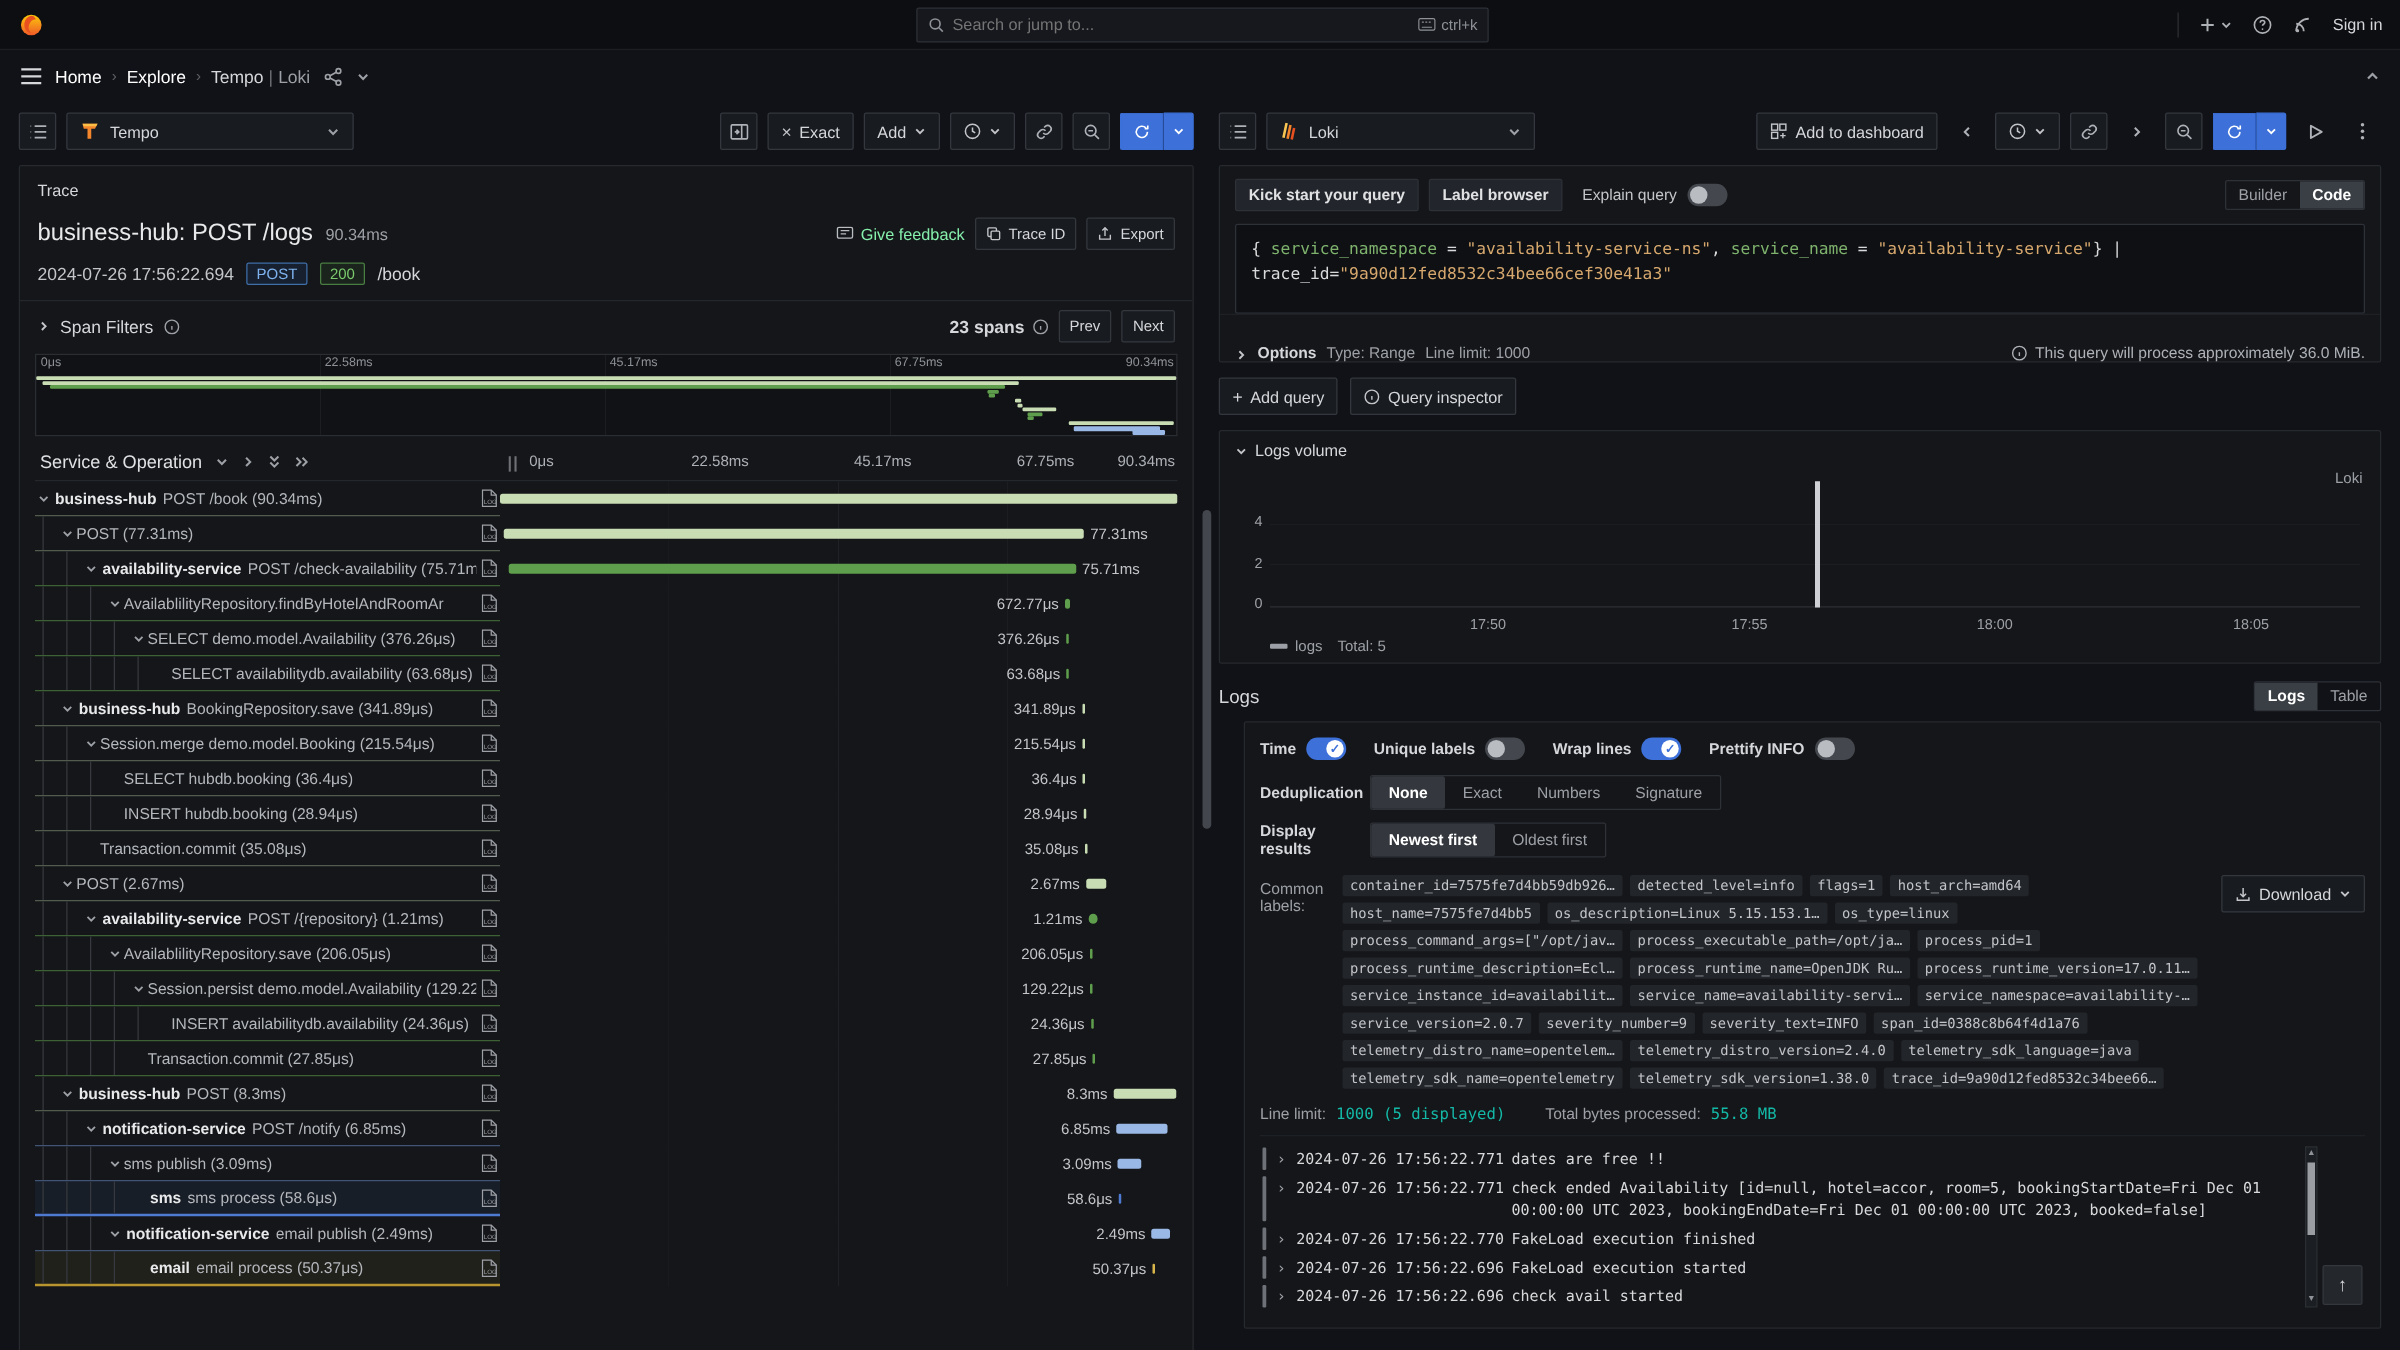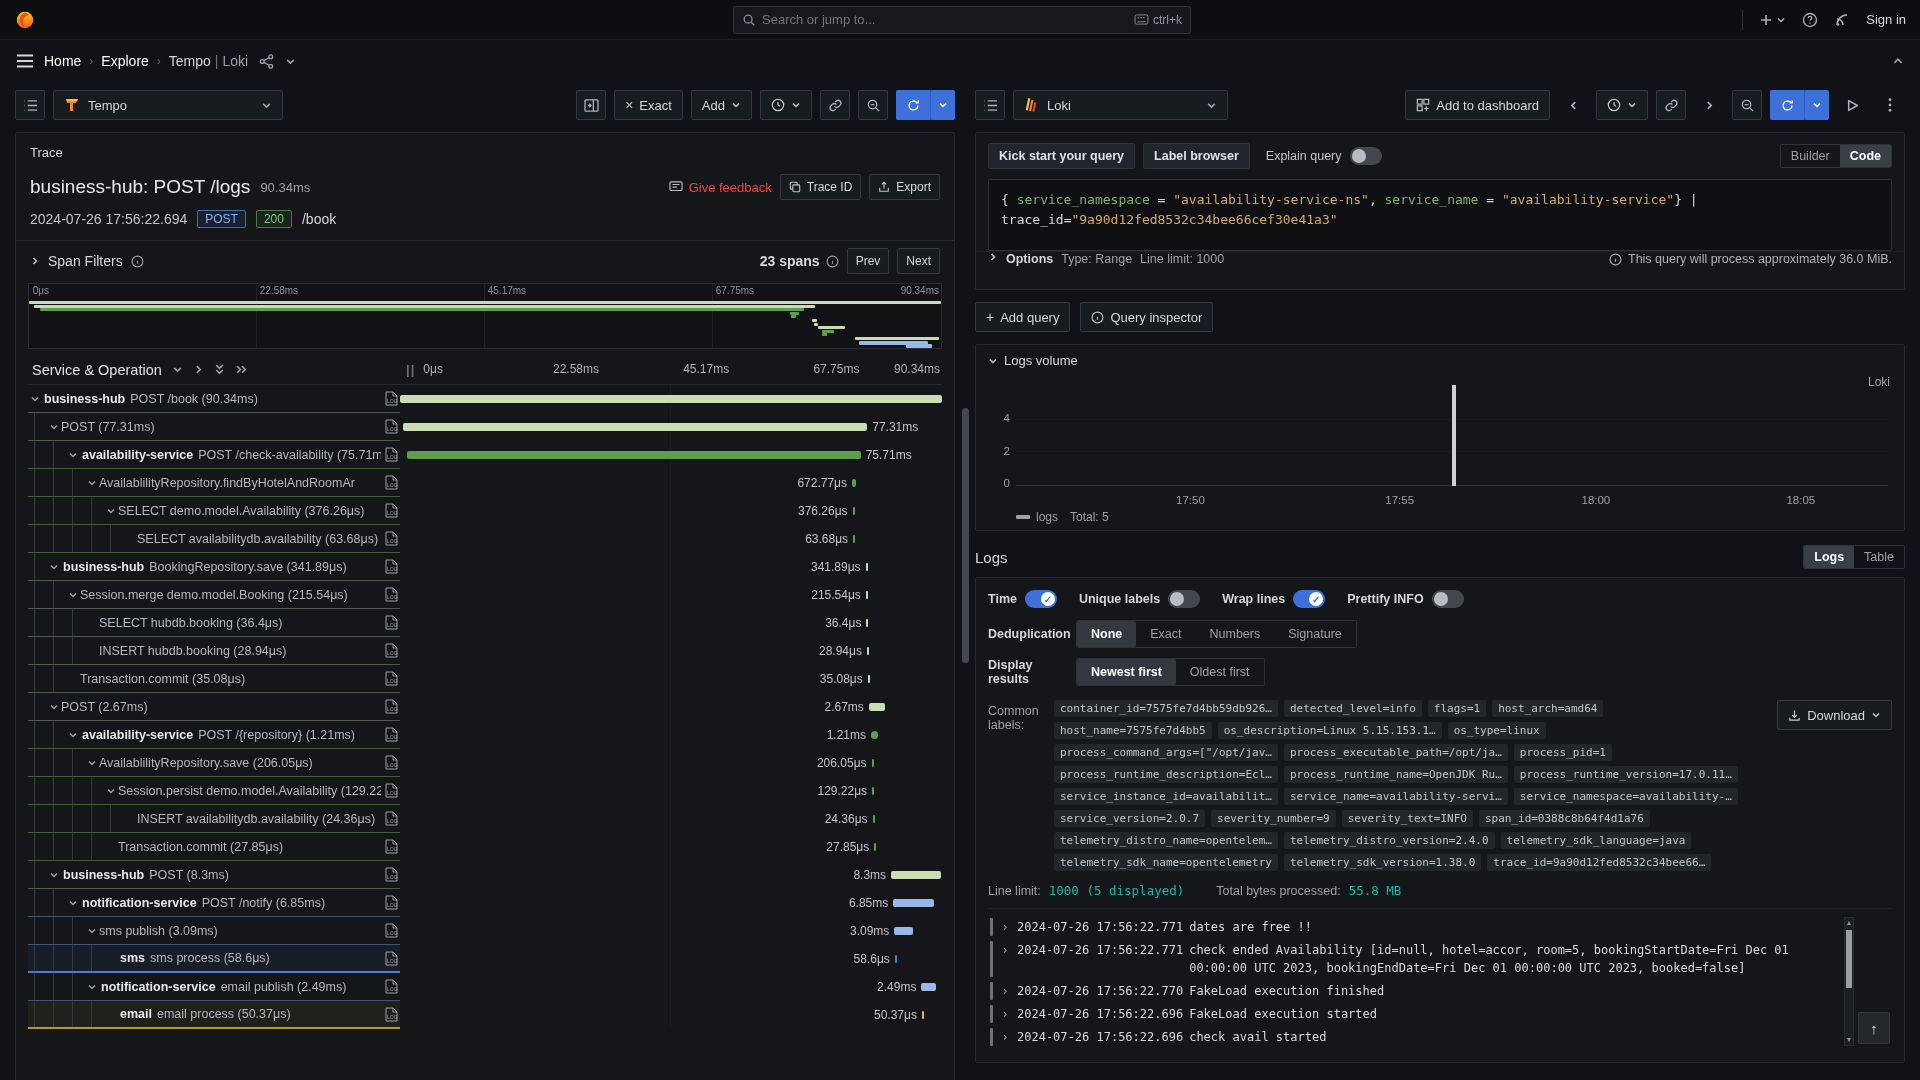--- a/index.html
+++ b/index.html
@@ -44,21 +44,21 @@
   .splitbtn .btn-blue:first-child { border-radius:2px 0 0 2px; border-right:1px solid #2c5cc0;}
   .splitbtn .btn-blue:last-child { border-radius:0 2px 2px 0; padding:0 6px;}
 
   
   .trace-panel { border:1px solid #26292e; background:#141619; border-radius:2px; flex:1; padding:10px 12px 0 12px; display:flex; flex-direction:column; overflow:hidden;}
   .trace-title { font-size:13px; color:#d5d7da; margin:2px 0 14px 2px;}
   .trace-head { display:flex; align-items:center; gap:10px; padding:0 2px;}
   .trace-name { font-size:19px; font-weight:500; color:#e8e9ea;}
   .trace-dur { font-size:13px; color:#9da0a6;}
   .trace-head-right { margin-left:auto; display:flex; align-items:center; gap:8px;}
-  .linklike { display:flex; align-items:center; gap:6px; color:#ef4444; font-size:13px; cursor:pointer;}
+  .linklike { display:flex; align-items:center; gap:6px; color:#86efac; font-size:13px; cursor:pointer;}
   .btn-sm { height:26px; padding:0 8px; font-size:12px;}
   .trace-sub { display:flex; align-items:center; gap:10px; margin:10px 0 12px 2px;}
   .trace-ts { color:#c3c5c9; font-size:14px;}
   .badge { font-size:12px; padding:1px 7px; border-radius:2px; border:1px solid;}
   .badge-post { color:#7eb2ee; border-color:#3f6ea8; background:rgba(40,80,150,.18);}
   .badge-200 { color:#7ccb6e; border-color:#4a7d42; background:rgba(60,120,50,.15);}
   .trace-path { color:#d5d7da; font-size:14px;}
   .hr { border-top:1px solid #24272c; margin:0 -12px;}
   .filters-row { display:flex; align-items:center; height:40px; gap:8px; padding:0 2px;}
   .filters-left { display:flex; align-items:center; gap:8px; color:#d5d7da; font-weight:500; font-size:14px;}
@@ -108,42 +108,42 @@
   .card { border:1px solid #26292e; background:#141619; border-radius:2px;}
   .query-card { padding:10px 12px 0 12px;}
   .qtop { display:flex; align-items:center; gap:8px; margin-bottom:10px;}
   .btn-flat { height:26px; background:#22252b; border:1px solid #2e3138; border-radius:2px; padding:0 10px; font-size:12.5px; font-weight:600; color:#e0e1e3; display:flex; align-items:center; cursor:pointer;}
   .explain { display:flex; align-items:center; gap:8px; color:#c3c5c9; font-size:12.5px; margin-left:8px;}
   .seg { display:flex; border:1px solid #2e3138; border-radius:2px; overflow:hidden;}
   .seg div { padding:4px 10px; font-size:12.5px; color:#9da0a6; cursor:pointer;}
   .seg div.active { background:#3a3f45; color:#fff; font-weight:600;}
   .qeditor { border:1px solid #2e3138; background:#0e1013; border-radius:2px; padding:10px 12px; font-size:13px; line-height:1.55; min-height:72px;}
   .ql .c-k { color:#7eb26d;} .ql .c-s { color:#d7a86e;} .ql .c-p { color:#d8d9da;}
-  .qopts { display:flex; align-items:flex-start; height:38px; gap:8px; color:#c3c5c9; font-size:12.5px; margin:0 -12px; padding:0 12px; border-top:1px solid #1d2025;}
+  .qopts { display:flex; align-items:flex-end; height:38px; gap:8px; color:#c3c5c9; font-size:12.5px; margin:0 -12px; padding:0 12px; border-top:1px solid #1d2025;}
   .qopts .lbl { font-weight:600; color:#d5d7da;}
   .qopts .dim { color:#9da0a6;}
   .qhint { margin-left:auto; display:flex; gap:6px; align-items:center; color:#aeb1b7;}
   .actions-row { display:flex; gap:10px; margin:12px 0;}
 
   .vol-card { padding:8px 12px 6px 12px; margin-bottom:14px; position:relative; height:187px;}
   .vol-head { display:flex; align-items:center; gap:6px; color:#d5d7da; font-size:13px;}
   .vol-src { position:absolute; right:14px; top:30px; color:#9da0a6; font-size:12px;}
   .vol-plot { position:absolute; left:40px; right:16px; top:46px; bottom:44px;}
   .vol-grid { position:absolute; inset:0; border-bottom:1px solid #2c2f34;
      background:linear-gradient(to bottom, transparent calc(31% - 1px), #212429 31%, transparent 31%),
                 linear-gradient(to bottom, transparent calc(65% - 1px), #212429 65%, transparent 65%);}
   .vol-ylab { position:absolute; left:-24px; width:18px; text-align:right; color:#9da0a6; font-size:11.5px;}
   .vol-xlab { position:absolute; bottom:-20px; color:#9da0a6; font-size:11.5px; transform:translateX(-50%);}
   .vol-bar { position:absolute; width:4px; background:#ced0d6; bottom:0; top:-6px;}
   .vol-legend { position:absolute; left:40px; bottom:6px; display:flex; align-items:center; gap:6px; color:#9da0a6; font-size:12px;}
   .vol-swatch { width:14px; height:4px; background:#9da0a6; border-radius:1px;}
 
   .logs-head { display:flex; align-items:center; margin-bottom:8px;}
   .logs-title { font-size:15px; font-weight:500;}
-  .logs-card { padding:12px 12px 8px 12px; position:relative;}
+  .logs-card { padding:12px 12px 8px 12px; position:relative;margin-left:20px;}
   .tog-row { display:flex; align-items:center; gap:22px; margin-bottom:12px;}
   .tog { display:flex; align-items:center; gap:8px; font-size:12.5px; font-weight:600; color:#d5d7da;}
   .switch { width:32px; height:18px; border-radius:9px; position:relative; cursor:pointer;}
   .switch.on { background:#3d71d9;}
   .switch.off { background:#44484e;}
   .knob { position:absolute; top:2px; width:14px; height:14px; border-radius:50%; background:#fff; display:flex; align-items:center; justify-content:center; font-size:10px; color:#3d71d9;}
   .switch.on .knob { right:2px;} .switch.off .knob { left:2px; background:#b9bcc1;}
   .ctl-row { display:flex; align-items:center; gap:10px; margin-bottom:10px;}
   .ctl-lbl { font-size:12.5px; font-weight:600; color:#d5d7da; width:78px;}
   .seg2 { display:flex; border:1px solid #2e3138; border-radius:2px;}

